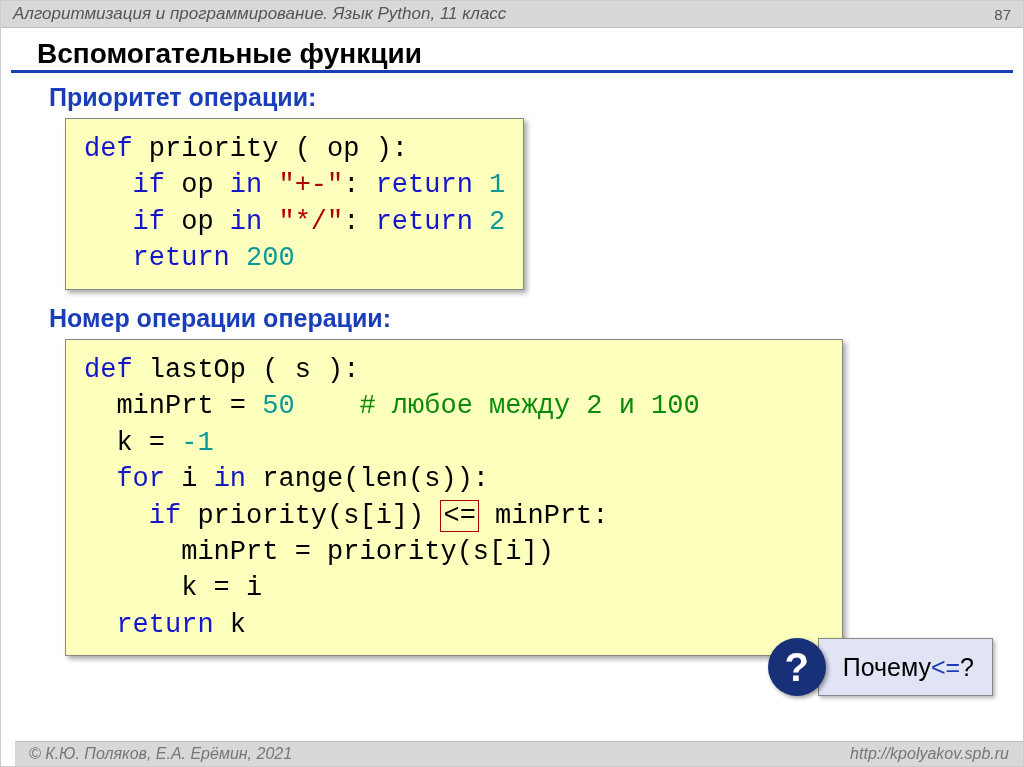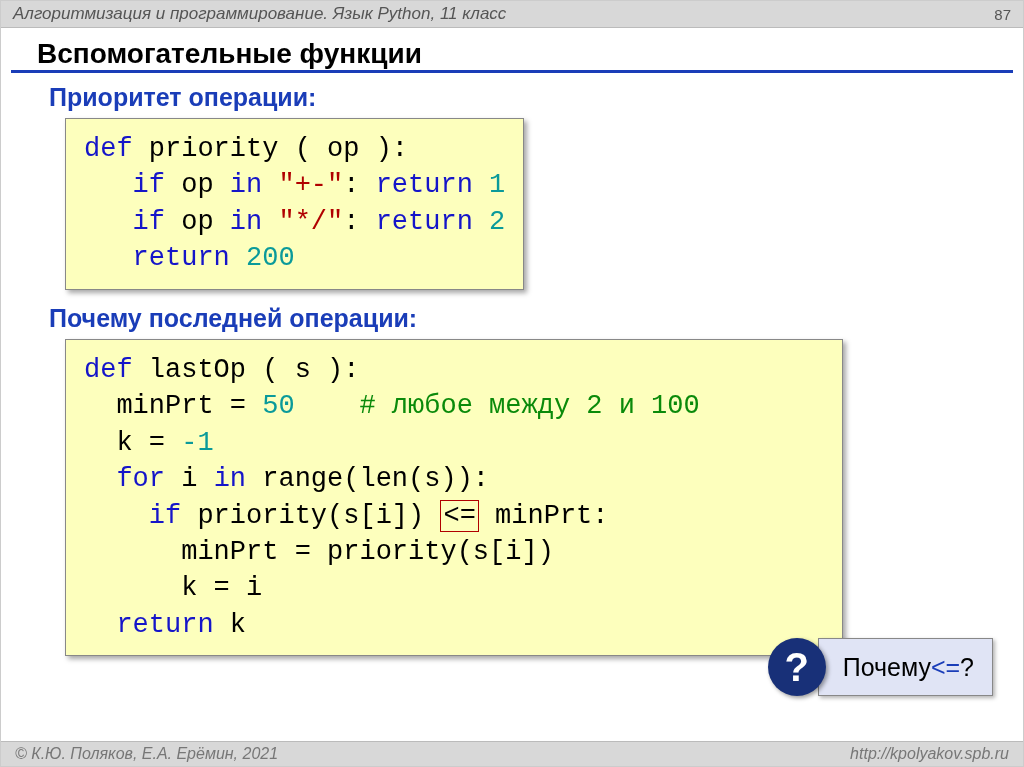--- a/index.html
+++ b/index.html
@@ -95,21 +95,21 @@
     font-size: 25px;
     padding: 10px 18px 10px 24px;
     display: flex;
     align-items: center;
     z-index: 1;
   }
   .callout-box .op { color: #1a3db8; }
   .footer {
     position: absolute;
     bottom: 0;
-    left: 0;
+    left: 14px;
     right: 0;
     background: #d8d8d8;
     padding: 3px 14px;
     display: flex;
     justify-content: space-between;
     align-items: center;
     font-style: italic;
     color: #777;
     font-size: 16px;
     border-top: 1px solid #bbb;
@@ -126,21 +126,21 @@
 <div class="title">Вспомогательные функции</div>
 <div class="title-underline"></div>
 
 <div class="subtitle">Приоритет операции:</div>
 
 <div class="codebox"><span class="kw">def</span><span> priority</span><span> ( op ):</span>
 <span class="kw">   if</span><span> op </span><span class="kw">in</span><span class="str"> "+-"</span><span>: </span><span class="kw">return</span><span class="num"> 1</span>
 <span class="kw">   if</span><span> op </span><span class="kw">in</span><span class="str"> "*/"</span><span>: </span><span class="kw">return</span><span class="num"> 2</span>
 <span class="kw">   return</span><span class="num"> 200</span></div>
 
-<div class="subtitle">Почему последней операции:</div>
+<div class="subtitle">Номер операции операции:</div>
 
 <div class="codebox wide"><span class="kw">def</span><span> lastOp</span><span> ( s ):</span>
 <span>  minPrt = </span><span class="num">50</span><span>    </span><span class="cmt"># любое между 2 и 100</span>
 <span>  k = </span><span class="num">-1</span>
 <span class="kw">  for</span><span> i </span><span class="kw">in</span><span> range(len(s)):</span>
 <span class="kw">    if</span><span> priority(s[i]) </span><span class="highlight-op">&lt;=</span><span> minPrt:</span>
 <span>      minPrt = priority(s[i])</span>
 <span>      k = i</span>
 <span class="kw">  return</span><span> k</span></div>
 

